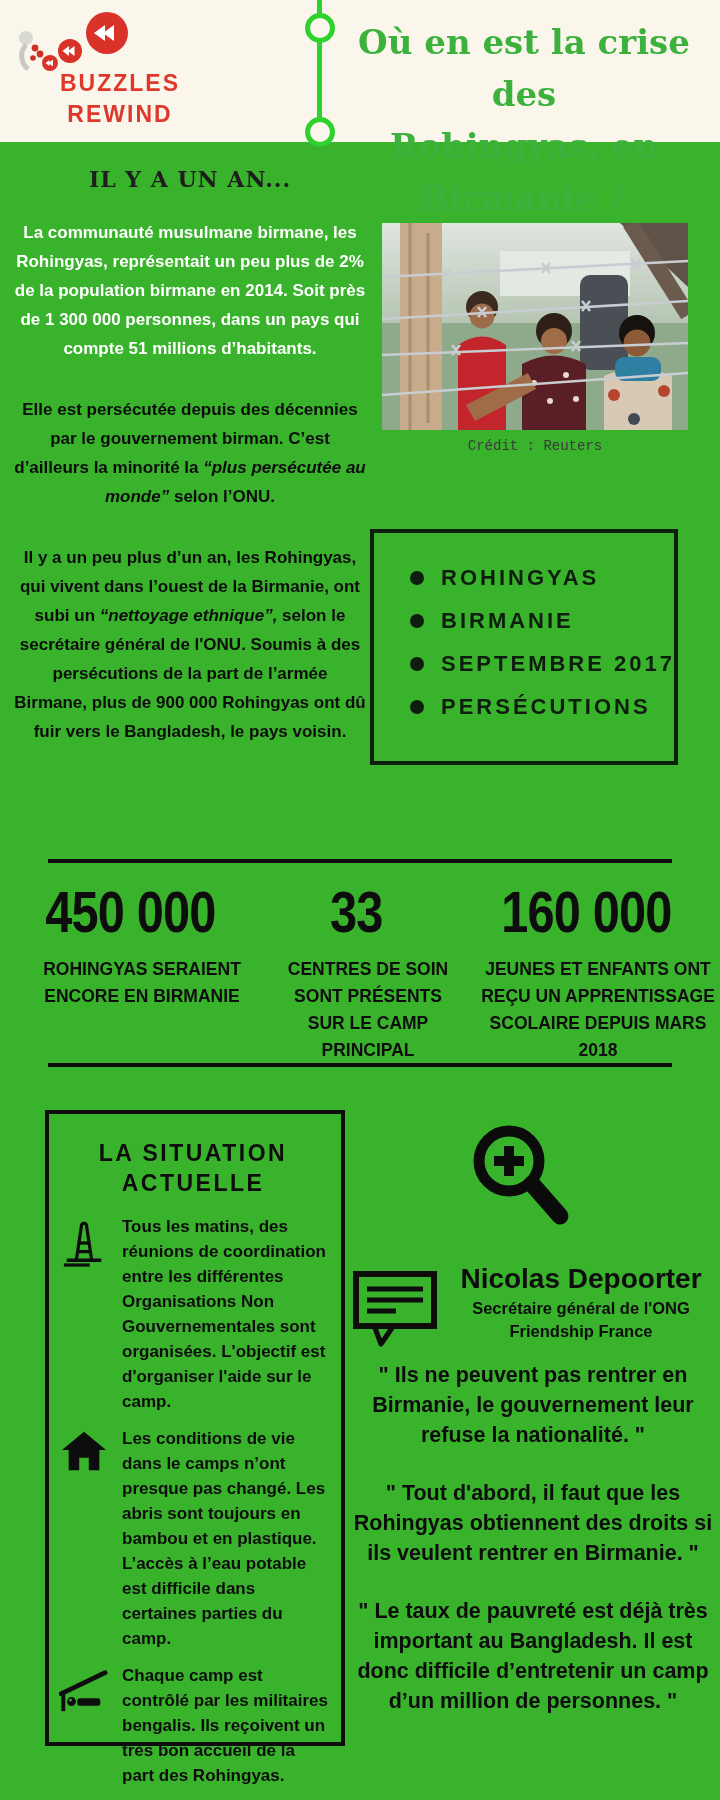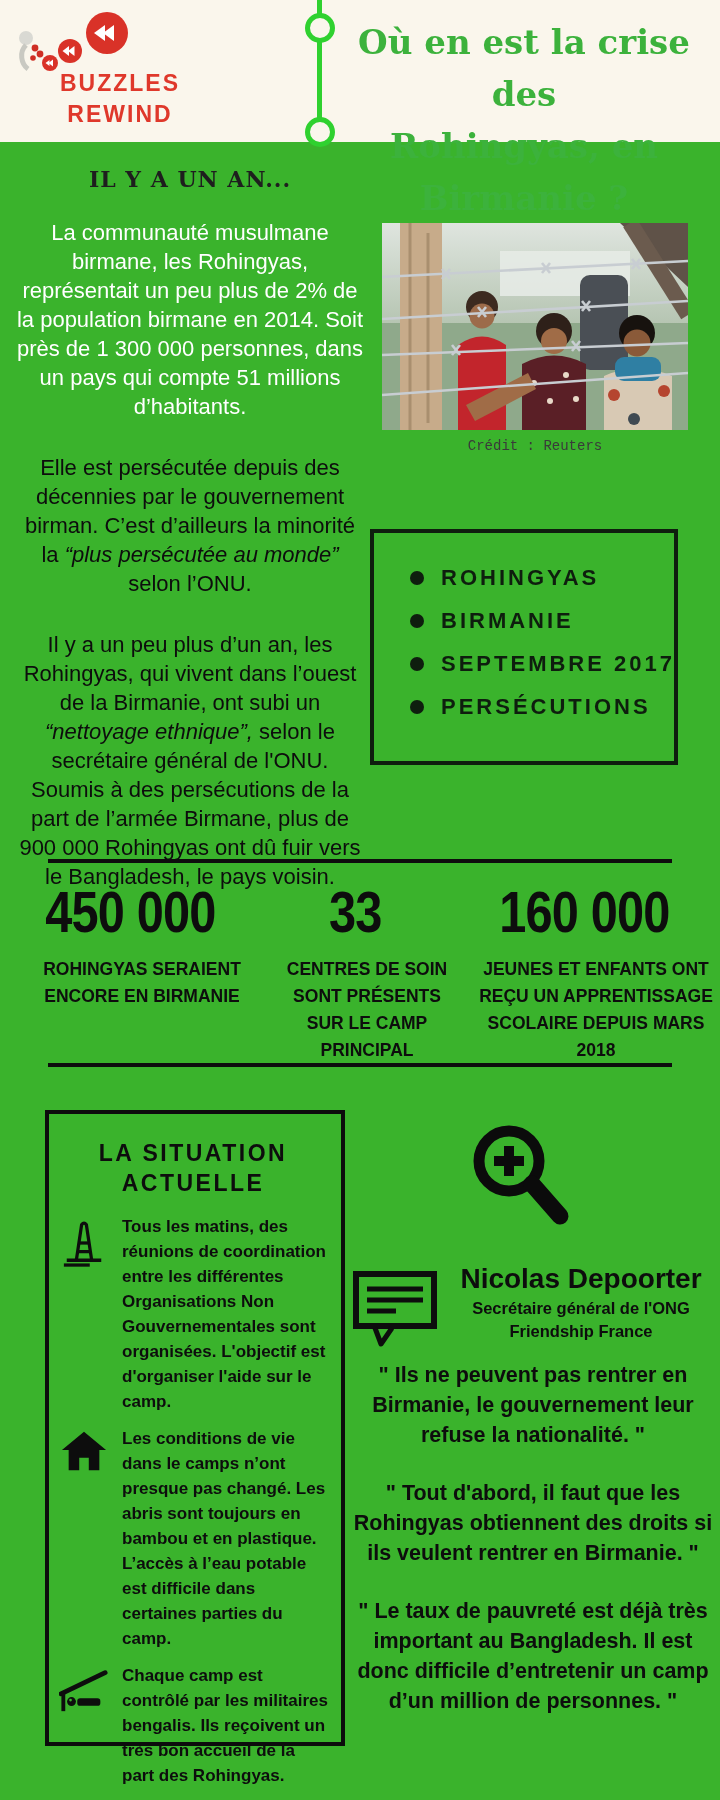--- a/index.html
+++ b/index.html
@@ -14,38 +14,38 @@
   .tl-dot{position:absolute;width:20px;height:20px;border:5px solid #2fd12f;border-radius:50%;
           background:#faf6ec;left:305px;}
   .tl-dot.top{top:13px;} .tl-dot.bot{top:117px;}
   .main-title{position:absolute;left:336px;top:16px;width:376px;text-align:center;
               font-family:"DejaVu Serif",serif;font-weight:800;color:#3cb23c;
               font-size:34px;line-height:52px;}
   
   .intro{position:absolute;left:14px;top:166px;width:352px;text-align:center;}
   .intro h2{font-family:"DejaVu Serif",serif;font-size:22px;letter-spacing:1px;
             color:#1e1e1e;margin:0 0 26px 0;font-weight:800;}
-  .intro p{margin:0 0 32px 0;font-weight:400;font-size:22px;line-height:29px;}
+  .intro p{margin:0 0 32px 0;font-weight:700;font-size:17px;line-height:29px;}
   .p-white{color:#ffffff;} .p-black{color:#0d0d0d;}
   .it{font-style:italic;}
   
   .photo{position:absolute;left:382px;top:223px;width:306px;height:207px;overflow:hidden;}
   .photo-caption{position:absolute;left:382px;top:438px;width:306px;text-align:center;
                  font-size:14px;color:#3a3a3a;font-weight:500;font-family:Liberation Mono, monospace;}
   
   .kw-box{position:absolute;left:370px;top:529px;width:308px;height:236px;
           border:4px solid #0e1e0e;box-sizing:border-box;padding:32px 0 0 36px;}
   .kw-row{display:flex;align-items:center;gap:17px;margin-bottom:17px;}
   .kw-dot{width:14px;height:14px;border-radius:50%;background:#0e1e0e;flex:none;}
   .kw-label{font-size:22px;font-weight:700;letter-spacing:3px;color:#0e1e0e;white-space:nowrap;}
   
   .divider{position:absolute;left:48px;width:624px;height:4px;background:#0d0d0d;}
   .div1{top:859px;} .div2{top:1063px;}
   
-  .stats{position:absolute;left:0;top:876px;width:720px;display:flex;justify-content:flex-start;}
+  .stats{position:absolute;left:0;top:876px;width:720px;display:flex;justify-content:space-between;}
   .stat{text-align:center;}
   .stat.c1{width:260px;} .stat.c2{width:190px;} .stat.c3{width:268px;}
   .stat-value{display:inline-block;font-size:58px;font-weight:800;color:#0d0d0d;
               transform:scaleX(.84);letter-spacing:-1px;line-height:72px;white-space:nowrap;}
   .stat-label{font-size:17.5px;font-weight:700;line-height:27px;color:#0d0d0d;margin-top:8px;padding-left:24px;}
   
   .sit-box{position:absolute;left:45px;top:1110px;width:300px;height:636px;
            border:4px solid #0c0c0c;box-sizing:border-box;padding:24px 12px 0 8px;}
   .sit-title{text-align:center;font-size:23px;font-weight:800;letter-spacing:2.5px;
              line-height:30px;color:#0d0d0d;margin-bottom:16px;}

